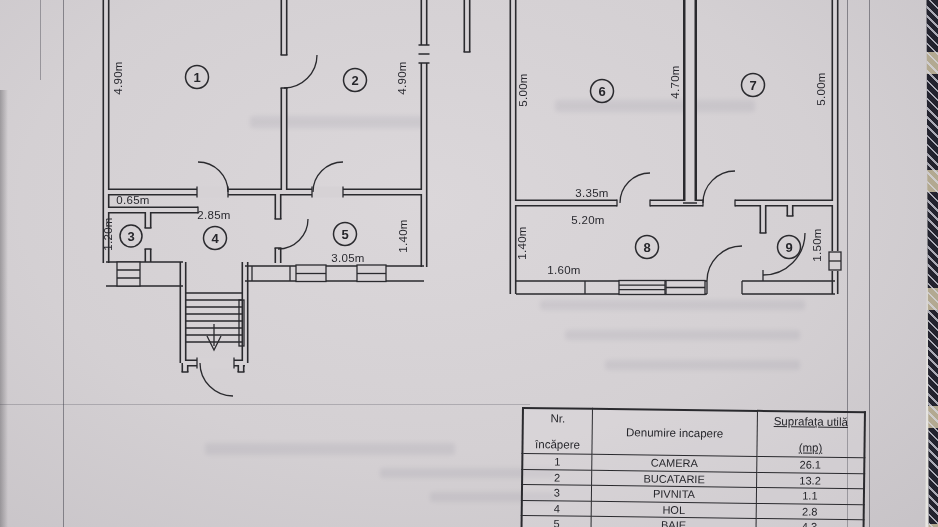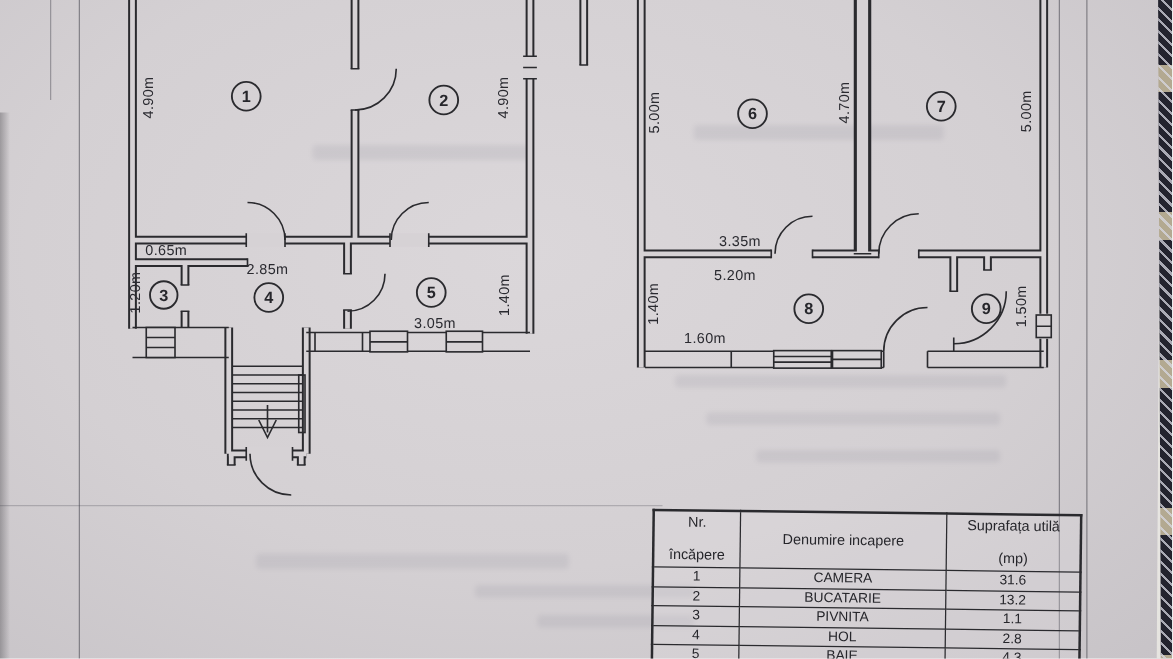--- a/index.html
+++ b/index.html
@@ -34,21 +34,21 @@
   .dim{font:11.5px "Liberation Sans",sans-serif;fill:#2a2a30;letter-spacing:.3px;text-anchor:middle;}
   .roomnum{font:600 13px "Liberation Sans",sans-serif;fill:#26262b;text-anchor:middle;}
   .rc{stroke:#2a2a2e;stroke-width:1.5;fill:none;}
   
   .tblwrap{position:absolute;left:522px;top:407px;transform:rotate(.7deg);transform-origin:top left;}
   table{border-collapse:collapse;background:rgba(226,223,226,.25);}
   td,th{border:1.4px solid #2a2a2e;color:#26262b;text-align:center;vertical-align:middle;
     font:11px "Liberation Sans",sans-serif;padding:0;}
   table{border:2px solid #2a2a2e;}
   th{font-size:11.5px;font-weight:normal;}
-  .c1{width:68px;text-align:center;} .c2{width:164px;} .c3{width:106px;}
+  .c1{width:68px;text-align:center;} .c2{width:164px;} .c3{width:106px;text-decoration:underline;}
   .hd{height:44px;}
   .hstack{display:flex;flex-direction:column;justify-content:space-between;height:38px;padding:3px 0;}
   .dr{height:15.5px;font-size:11px;}
 </style>
 </head>
 <body>
 
 <div class="stage">
 
   <div class="edge-shade"></div>
@@ -188,21 +188,21 @@
         <th class="c3">
           <div class="hstack">
             <span>Suprafața utilă</span>
             <span>(mp)</span>
           </div>
         </th>
       </tr>
       <tr class="dr">
         <td>1</td>
         <td>CAMERA</td>
-        <td>31.6</td>
+        <td>26.1</td>
       </tr>
       <tr class="dr">
         <td>2</td>
         <td>BUCATARIE</td>
         <td>13.2</td>
       </tr>
       <tr class="dr">
         <td>3</td>
         <td>PIVNITA</td>
         <td>1.1</td>

